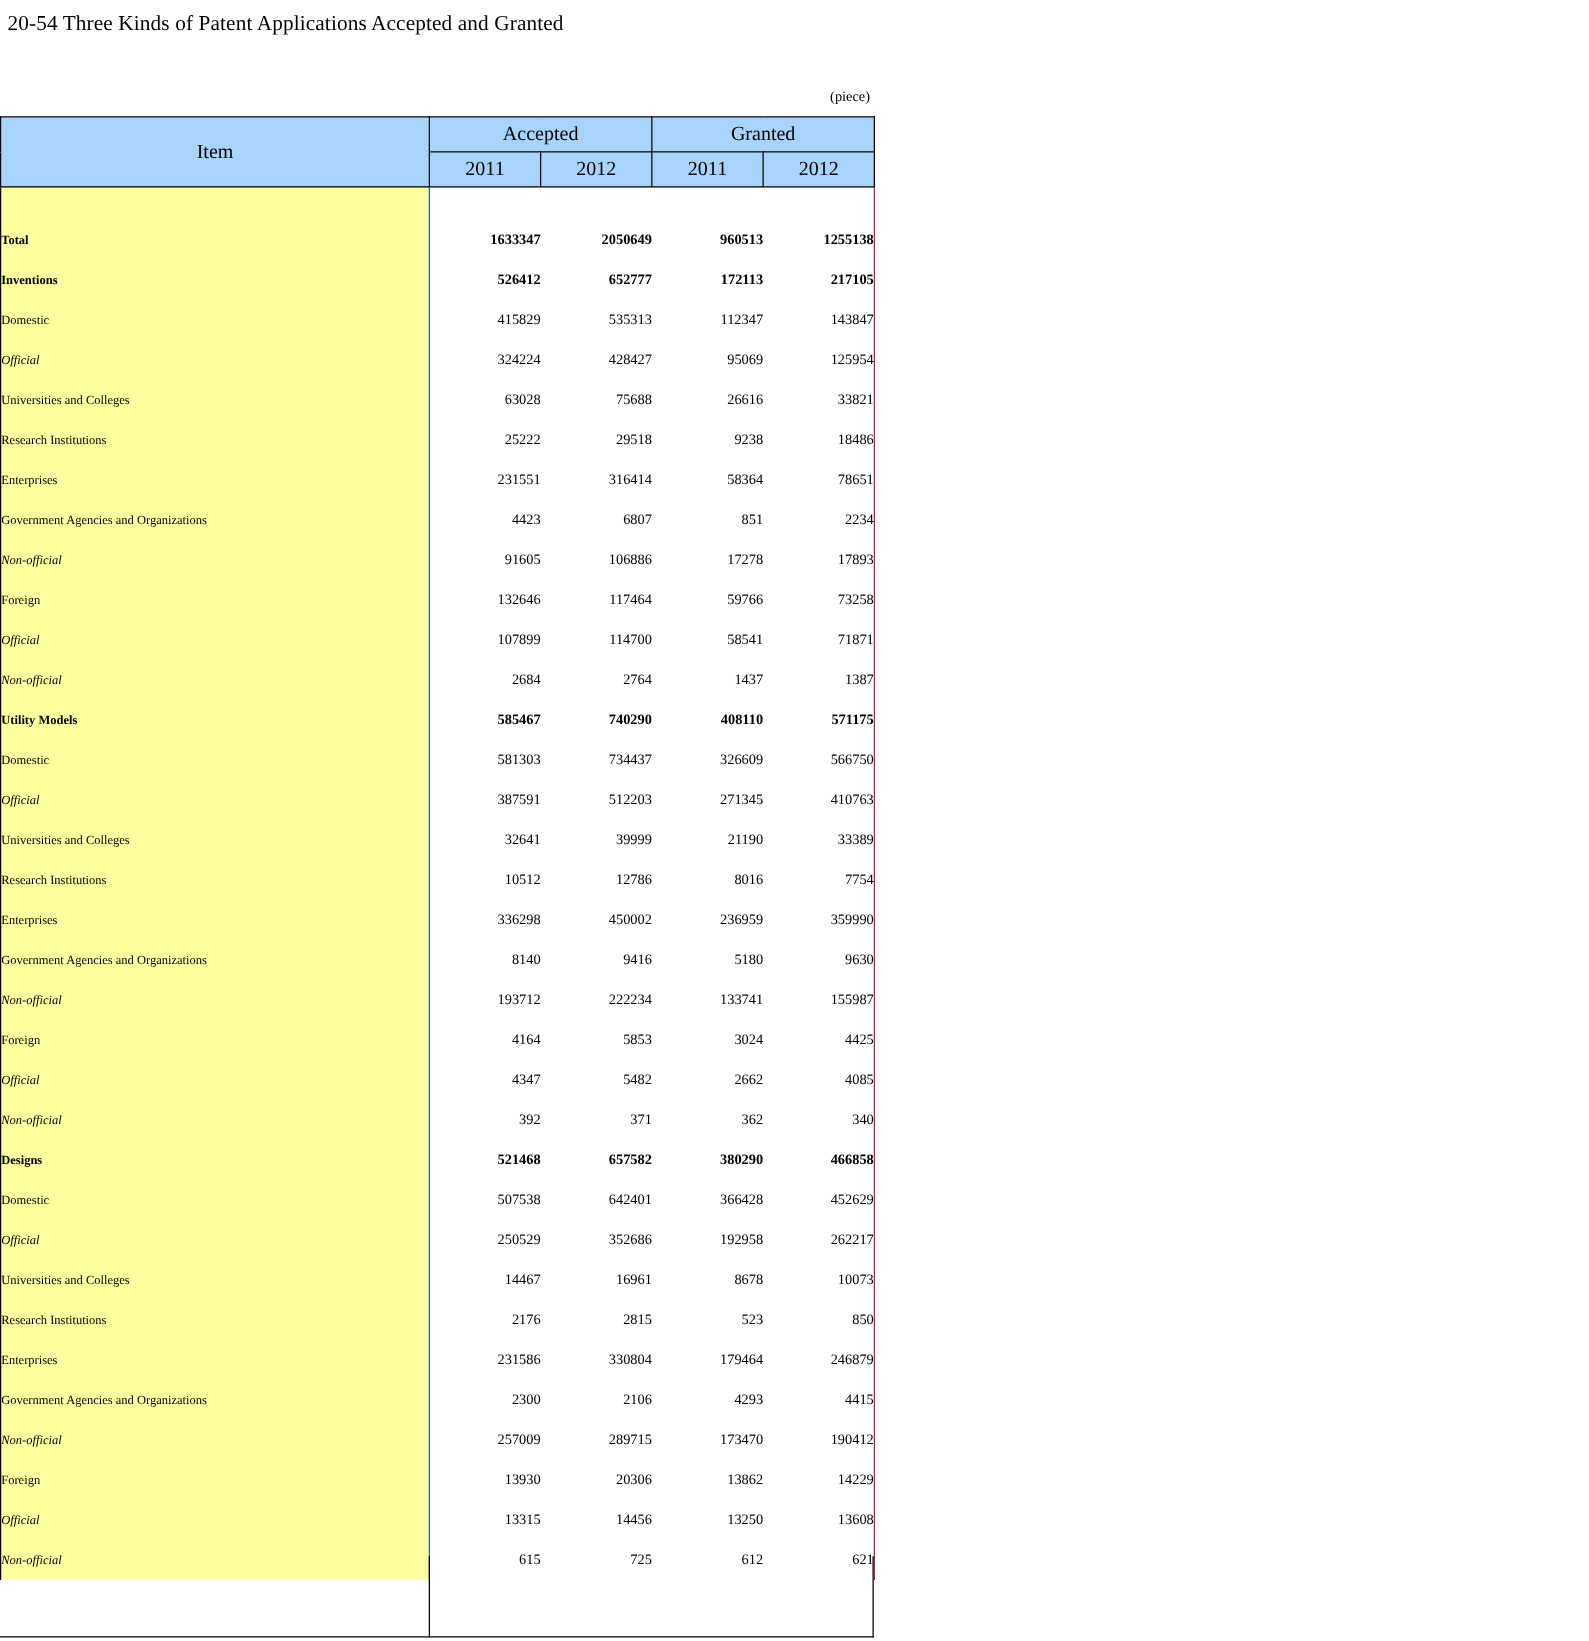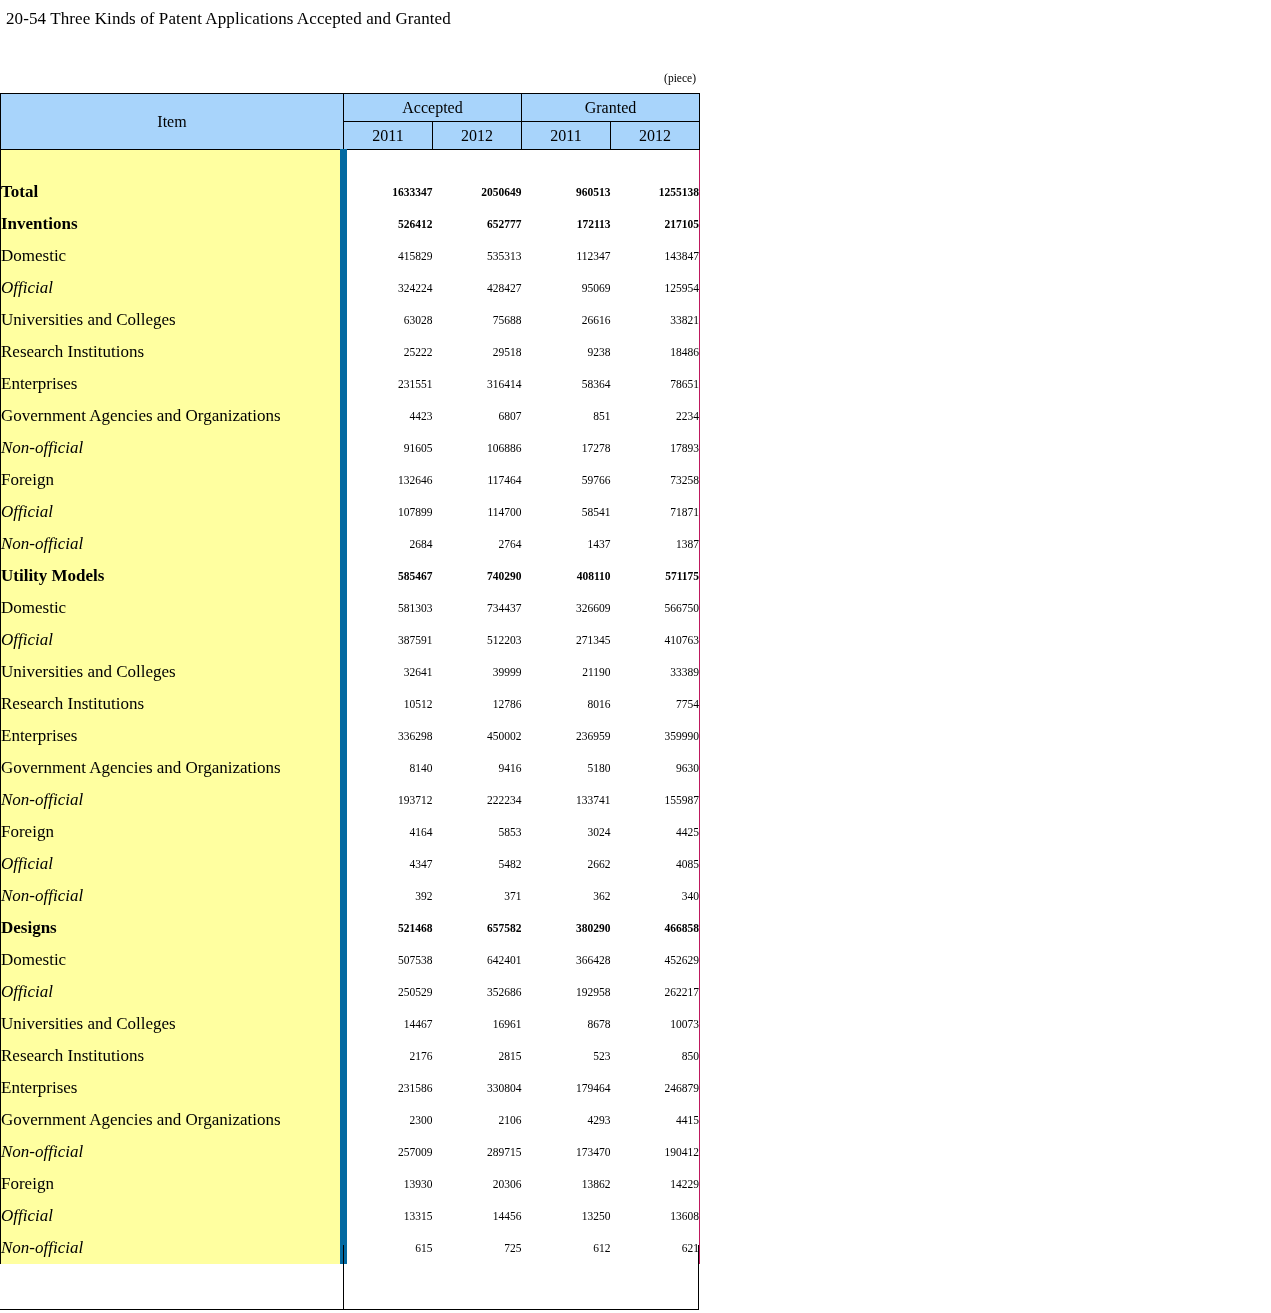--- a/index.html
+++ b/index.html
@@ -55,22 +55,22 @@
     height: 23px;
     vertical-align: middle;
   }
   .hdr-item {
     height: 55px;
     text-align: center;
   }
   .body-cell {
     background: #ffffa0;
     border-left: 1px solid #000000;
-    border-right: 7px solid #0369a1;
-    font-size: 17px;
+    border-right: 1px solid #0369a1;
+    font-size: 10px;
     height: 32px;
     vertical-align: middle;
   }
   .num-cell {
     background: #ffffff;
     font-size: 11.5px;
     text-align: right;
     padding-right: 6px;
     height: 32px;
     vertical-align: middle;

